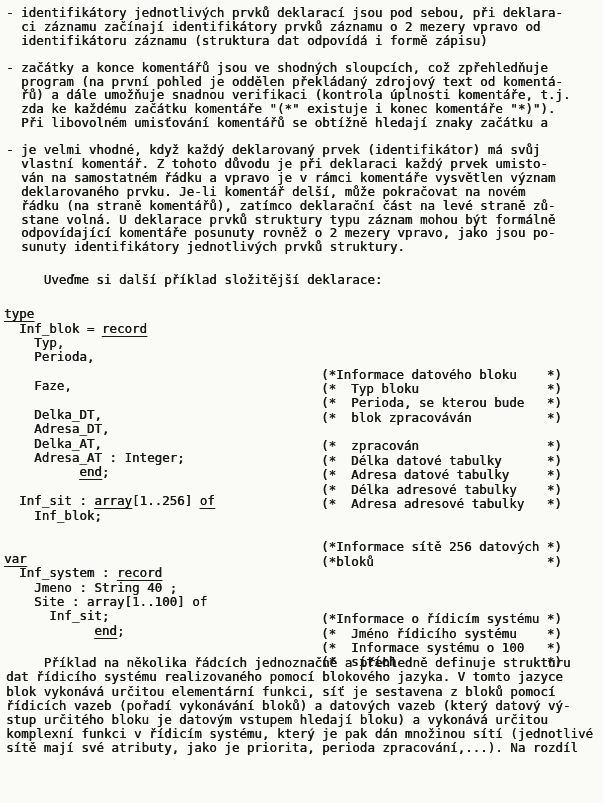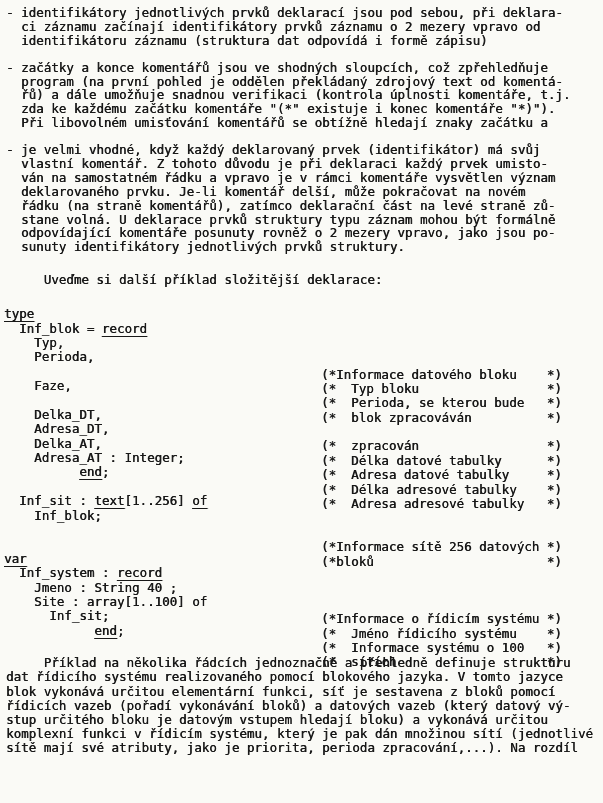--- a/index.html
+++ b/index.html
@@ -63,21 +63,21 @@
     <div class="cl"><span class="lft"><span>    Perioda,</span><span class="u"></span><span></span><span class="u"></span><span></span></span><span class="cmt">(*  Perioda, se kterou bude   *)</span></div>
     <div class="cl"><span class="lft"><span></span><span class="u"></span><span></span><span class="u"></span><span></span></span><span class="cmt">(*  blok zpracováván          *)</span></div>
     <div class="cl"><span class="lft"><span>    Faze,</span><span class="u"></span><span></span><span class="u"></span><span></span></span></div>
     <div class="cl"><span class="lft"><span></span><span class="u"></span><span></span><span class="u"></span><span></span></span><span class="cmt">(*  zpracován                 *)</span></div>
     <div class="cl"><span class="lft"><span>    Delka_DT,</span><span class="u"></span><span></span><span class="u"></span><span></span></span><span class="cmt">(*  Délka datové tabulky      *)</span></div>
     <div class="cl"><span class="lft"><span>    Adresa_DT,</span><span class="u"></span><span></span><span class="u"></span><span></span></span><span class="cmt">(*  Adresa datové tabulky     *)</span></div>
     <div class="cl"><span class="lft"><span>    Delka_AT,</span><span class="u"></span><span></span><span class="u"></span><span></span></span><span class="cmt">(*  Délka adresové tabulky    *)</span></div>
     <div class="cl"><span class="lft"><span>    Adresa_AT : Integer;</span><span class="u"></span><span></span><span class="u"></span><span></span></span><span class="cmt">(*  Adresa adresové tabulky   *)</span></div>
     <div class="cl"><span class="lft"><span>          </span><span class="u">end</span><span></span><span class="u"></span><span>;</span></span><span class="cmt"></span></div>
     <div class="cl"><span class="lft"><span></span><span class="u"></span><span></span><span class="u"></span><span></span></span><span class="cmt"></span></div>
-    <div class="cl"><span class="lft"><span>  Inf_sit : </span><span class="u">text</span><span>[1..256] </span><span class="u">of</span><span></span></span><span class="cmt">(*Informace sítě 256 datových *)</span></div>
+    <div class="cl"><span class="lft"><span>  Inf_sit : </span><span class="u">array</span><span>[1..256] </span><span class="u">of</span><span></span></span><span class="cmt">(*Informace sítě 256 datových *)</span></div>
     <div class="cl"><span class="lft"><span>    Inf_blok;</span><span class="u"></span><span></span><span class="u"></span><span></span></span><span class="cmt">(*bloků                       *)</span></div>
     <div class="cl"><span class="lft"><span></span></span></div>
     <div class="cl"><span class="lft"><span></span></span></div>
     <div class="cl"><span class="lft"><span></span><span class="u">var</span><span></span><span class="u"></span><span></span></span><span class="cmt"></span></div>
     <div class="cl"><span class="lft"><span>  Inf_system : </span><span class="u">record</span><span></span><span class="u"></span><span></span></span><span class="cmt">(*Informace o řídicím systému *)</span></div>
     <div class="cl"><span class="lft"><span>    Jmeno : String 40 ;</span><span class="u"></span><span></span><span class="u"></span><span></span></span><span class="cmt">(*  Jméno řídicího systému    *)</span></div>
     <div class="cl"><span class="lft"><span>    Site : array[1..100] of</span><span class="u"></span><span></span><span class="u"></span><span></span></span><span class="cmt">(*  Informace systému o 100   *)</span></div>
     <div class="cl"><span class="lft"><span>      Inf_sit;</span><span class="u"></span><span></span><span class="u"></span><span></span></span><span class="cmt">(*  sítích                    *)</span></div>
     <div class="cl"><span class="lft"><span>            </span><span class="u">end</span><span></span><span class="u"></span><span>;</span></span><span class="cmt"></span></div>
   </div>

